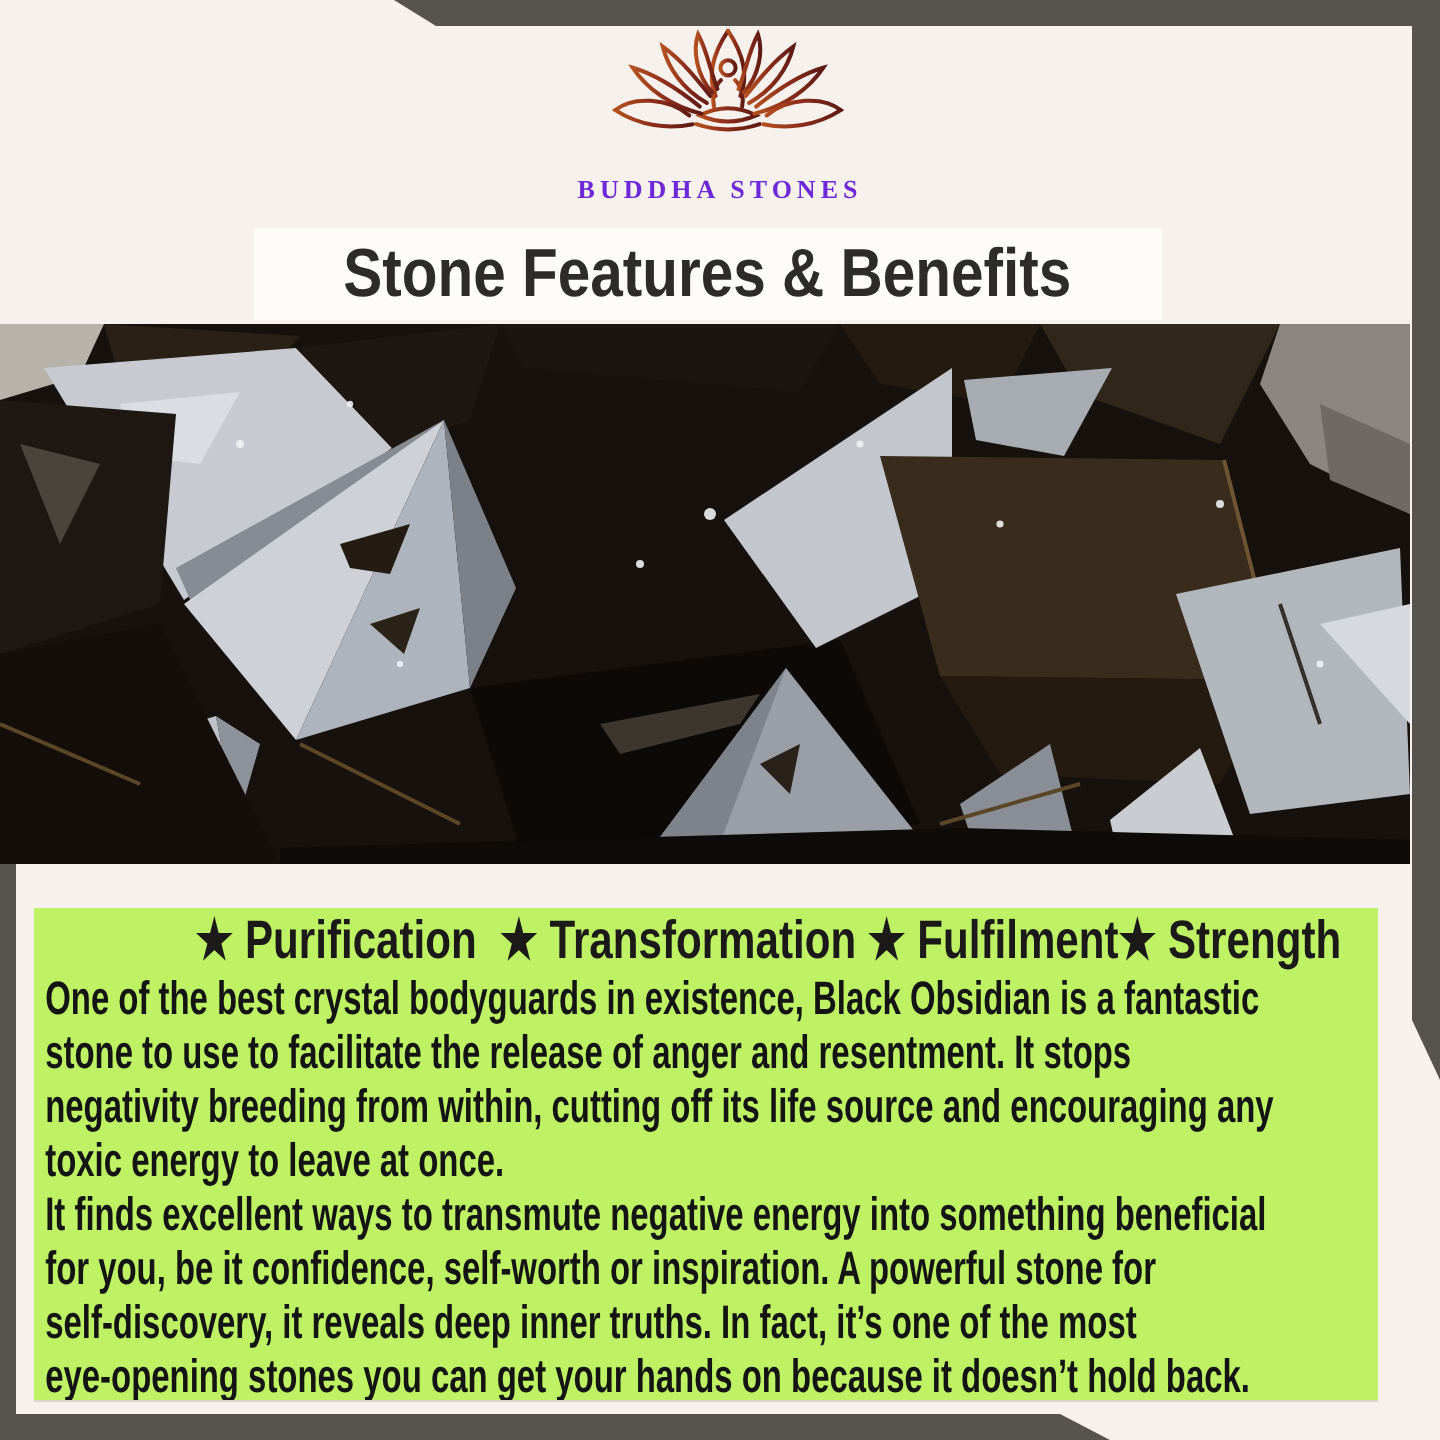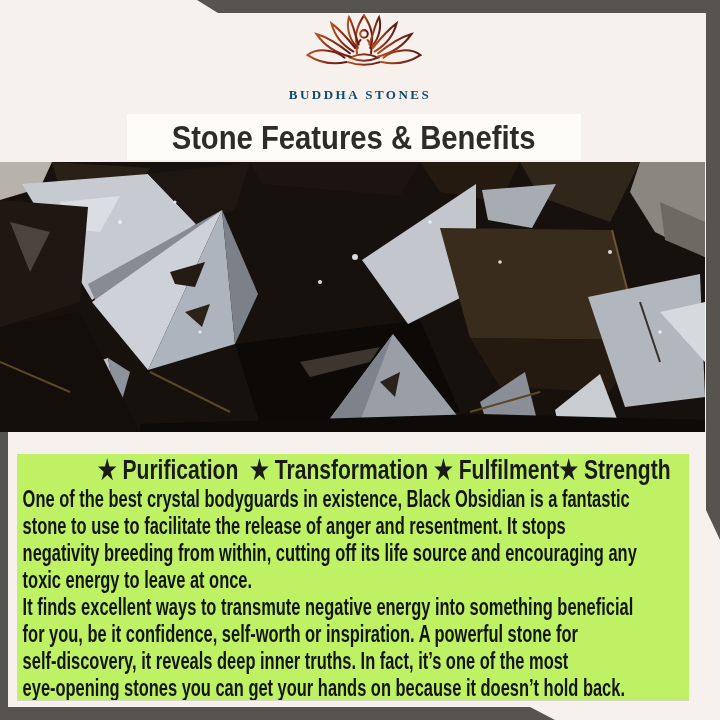--- a/index.html
+++ b/index.html
@@ -11,21 +11,21 @@
       clip-path:polygon(197px 0,720px 0,720px 13px,218px 13px);}
   #ribbon-right{left:706px;top:0;width:14px;height:540px;
       clip-path:polygon(0 0,14px 0,14px 540px,0 510px);}
   #ribbon-left{left:0;top:432px;width:8px;height:288px;}
   #ribbon-bottom{left:0;top:707px;width:555px;height:13px;
       clip-path:polygon(0 0,530px 0,555px 13px,0 13px);}
   
   #logo{position:absolute;left:302px;top:11px;width:124px;height:74px;}
   #brand-name{position:absolute;left:0;top:87px;width:720px;text-align:center;
       font-family:"Liberation Serif",serif;font-size:13px;letter-spacing:2.5px;
-      color:#0c4a6e;font-weight:600;}
+      color:#6d28d9;font-weight:600;}
   
   #title-banner{position:absolute;left:127px;top:114px;width:454px;height:46px;
       background:#fdfcf8;text-align:center;text-decoration:underline;}
   #page-title{display:inline-block;font-weight:700;font-size:34px;line-height:46px;
       color:#2e2c29;transform:scaleX(.86);transform-origin:50% 50%;white-space:nowrap;}
   
   #photo{position:absolute;left:0;top:162px;width:705px;height:270px;background:#16110d;}
   #photo svg{display:block;}
   #photo-label{position:absolute;left:0;top:398px;width:212px;height:33px;
       background:rgba(52,50,48,.93);

